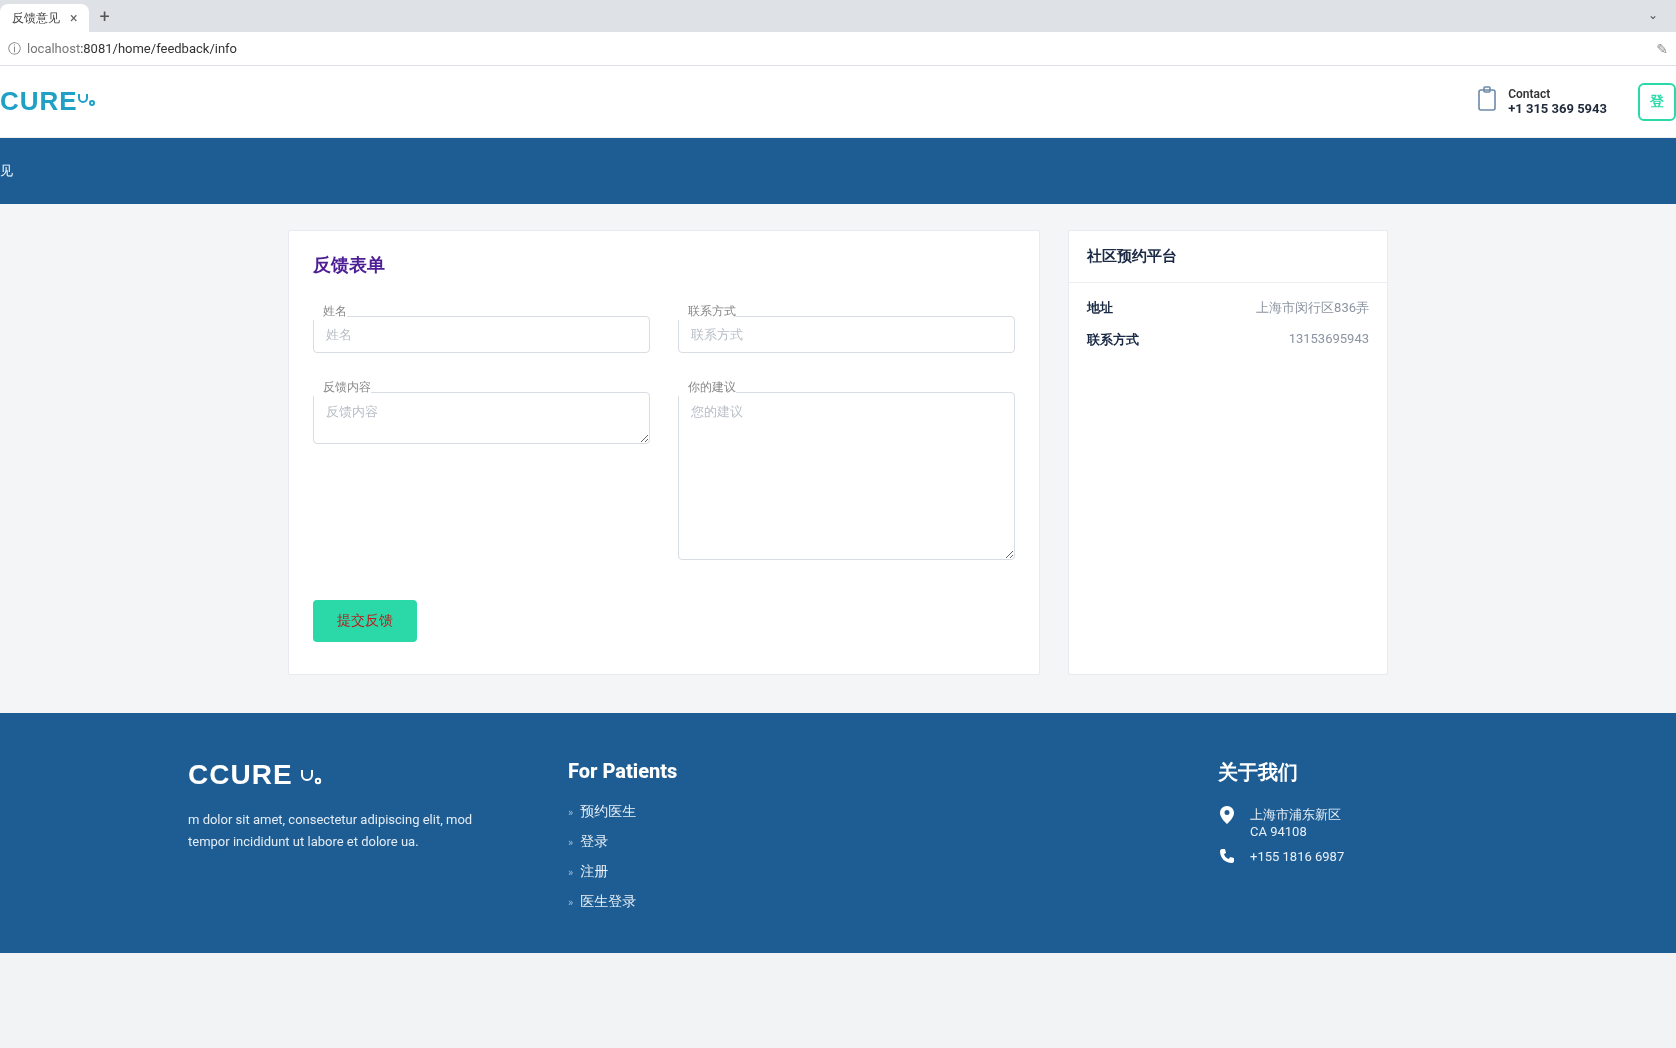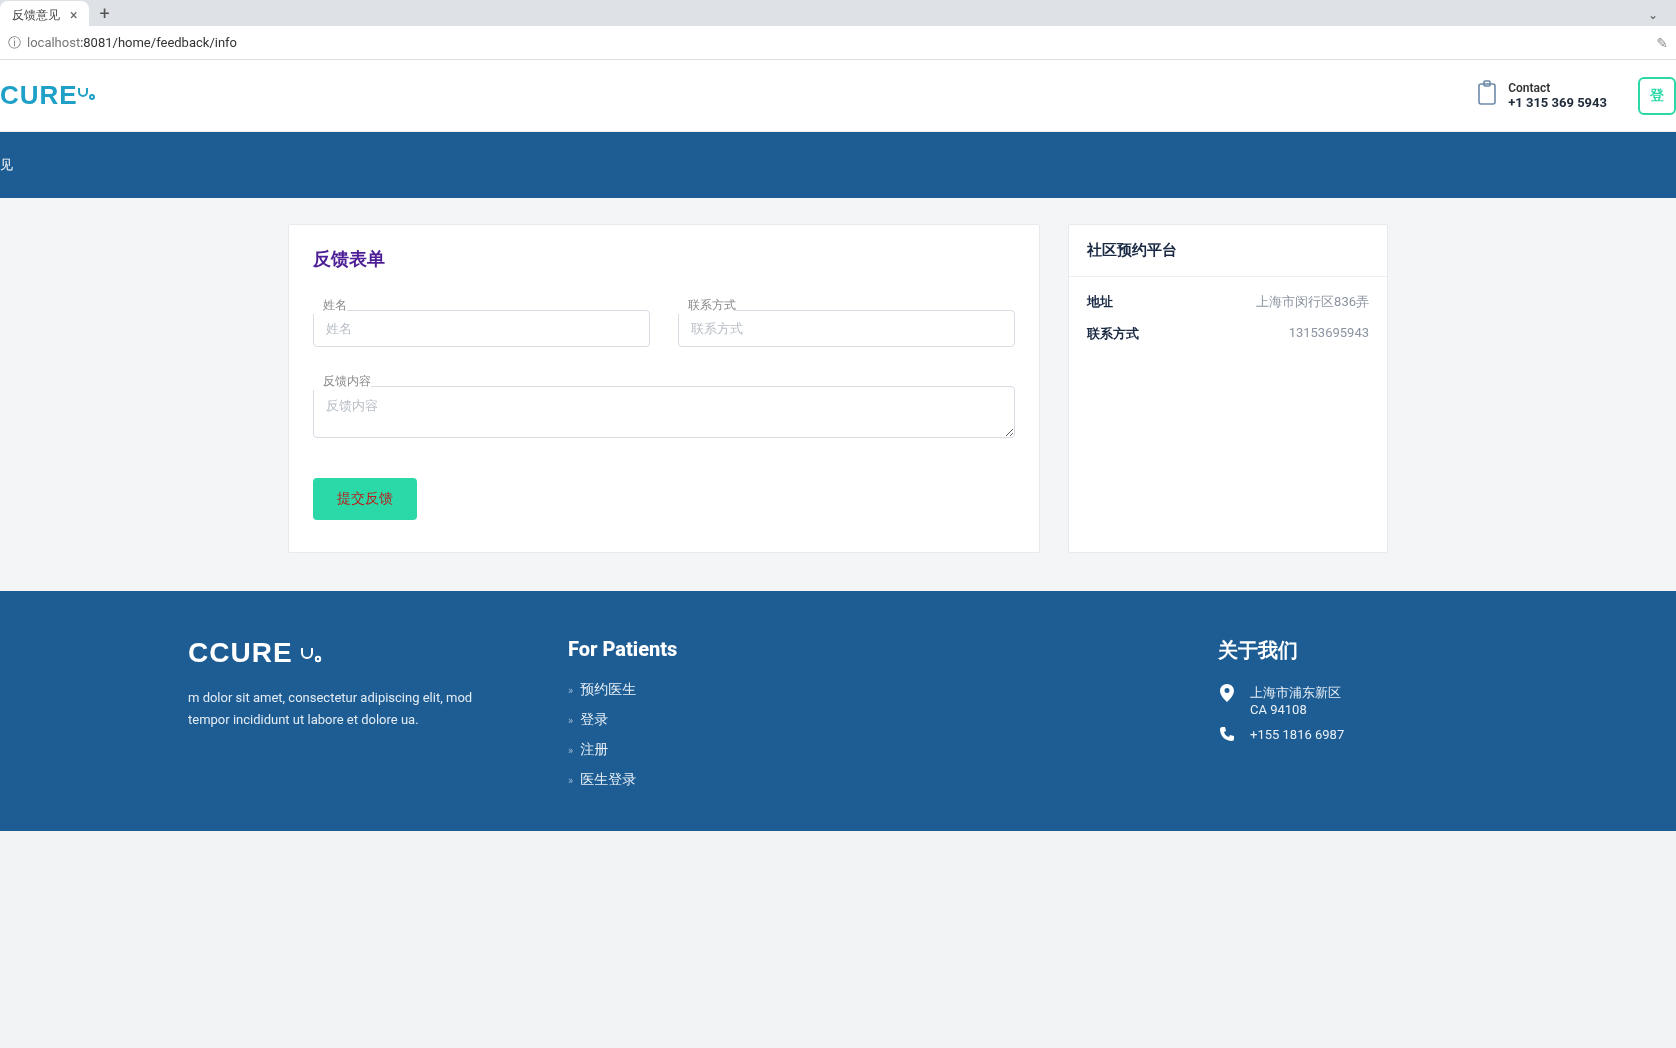--- a/index.html
+++ b/index.html
@@ -1,19 +1,19 @@
 <!DOCTYPE html>
 <html><head>
 <meta charset="utf-8">
 <style>
 * { margin: 0; padding: 0; box-sizing: border-box; }
 body { font-family: -apple-system, BlinkMacSystemFont, "Segoe UI", Roboto, Arial, sans-serif; background: #f1f3f5; color: #333; }
 
 
-.browser-tabs { background: #dee1e6; height: 26px; display: flex; align-items: center; padding-left: 0; position: relative; }
+.browser-tabs { background: #dee1e6; height: 32px; display: flex; align-items: center; padding-left: 0; position: relative; }
 .tab { background: #fff; height: 28px; display: flex; align-items: center; padding: 0 12px; border-radius: 8px 8px 0 0; font-size: 12px; color: #444; gap: 10px; margin-top: 4px; }
 .tab-close { font-size: 14px; color: #666; cursor: pointer; }
 .new-tab { margin-left: 10px; font-size: 18px; color: #555; cursor: pointer; }
 .tabs-caret { position: absolute; right: 18px; top: 8px; color: #555; font-size: 12px; }
 
 .addr-bar { background: #fff; height: 34px; display: flex; align-items: center; padding: 0 8px; border-bottom: 1px solid #dcdfe3; font-size: 13px; color: #555; }
 .addr-info-icon { color: #777; margin-right: 6px; font-size: 13px; }
 .addr-host { color: #777; }
 .addr-path { color: #333; }
 .addr-right { margin-left: auto; color: #888; font-size: 14px; }
@@ -135,20 +135,24 @@
         <div class="fld">
           <label>联系方式</label>
           <input type="text" placeholder="联系方式" style="">
         </div>
       </div>
       <div class="row" style="align-items:flex-start">
         <div class="fld">
           <label>反馈内容</label>
           <textarea class="ta-short" placeholder="反馈内容" style=""></textarea>
         </div>
+        <div class="fld">
+          <label>你的建议</label>
+          <textarea class="ta-tall" placeholder="您的建议" style=""></textarea>
+        </div>
       </div>
       <button class="submit-btn">提交反馈</button>
     </div>
 
     <div class="card side-card">
       <div class="side-head">社区预约平台</div>
       <div class="side-body">
         <div class="side-row">
           <span class="k">地址</span>
           <span class="v">上海市闵行区836弄</span>

